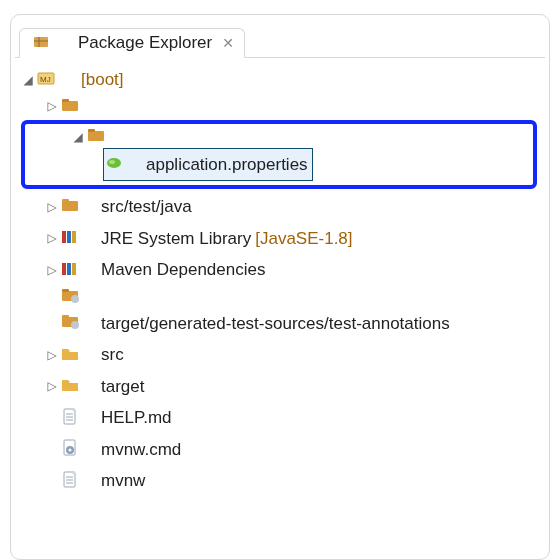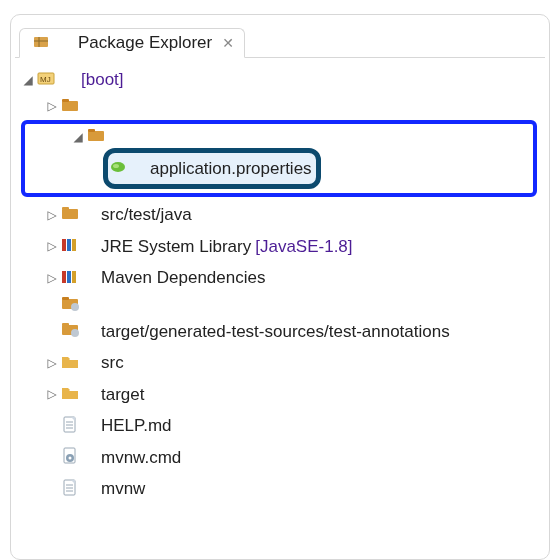--- a/index.html
+++ b/index.html
@@ -6,24 +6,24 @@
   .frame{width:560px;height:560px;box-sizing:border-box;padding:14px 10px 0 10px;position:relative;overflow:hidden}
   .panel{border:1px solid #d7d7d7;border-radius:10px;height:100%;box-sizing:border-box;padding:6px 4px 0 4px;overflow:hidden}
   .tabbar{display:flex;align-items:flex-end;border-bottom:1px solid #d7d7d7;height:36px;padding-left:4px}
   .tab{display:flex;align-items:center;gap:6px;padding:4px 10px;border:1px solid #d7d7d7;border-bottom:1px solid #fff;border-radius:6px 6px 0 0;background:#fff;position:relative;top:1px}
   .tab .close{color:#888;font-size:14px;margin-left:4px}
   .tree{padding:6px 4px 0 2px;line-height:1.85}
   .row{display:flex;align-items:center;white-space:nowrap}
   .tw{display:inline-flex;width:14px;justify-content:center;color:#6a6a6a;font-size:12px;user-select:none}
   .ic{display:inline-flex;width:22px;height:20px;align-items:flex-start;justify-content:center;margin-right:20px}
   .lbl{}
-  .deco{color:#4c1d95;margin-left:4px}
+  .deco{color:#a16207;margin-left:4px}
   .ind0{padding-left:4px}
   .ind1{padding-left:28px}
-  .sel{display:inline-flex;align-items:center;border:5px solid #0c4a6e;background:#e6f1fb;border-radius:12px;padding:0 4px 0 0}
+  .sel{display:inline-flex;align-items:center;border:1px solid #0c4a6e;background:#e6f1fb;border-radius:0;padding:0 4px 0 0}
   .hilite{border:4px solid #1228ff;border-radius:6px;padding:2px 0 4px 0;margin:2px 4px 2px 4px}
   
   svg{display:block}
   .folder-closed path{fill:#e8b44a}
   .pkg rect{fill:#d89a3a}
   .pkg .tab{fill:#c77f1f}
   .file rect{fill:#fff;stroke:#9aa8b5}
   .file .fold{fill:#cfd8e2}
   .books rect:nth-child(1){fill:#c63a2a}
   .books rect:nth-child(2){fill:#2a6fc6}

